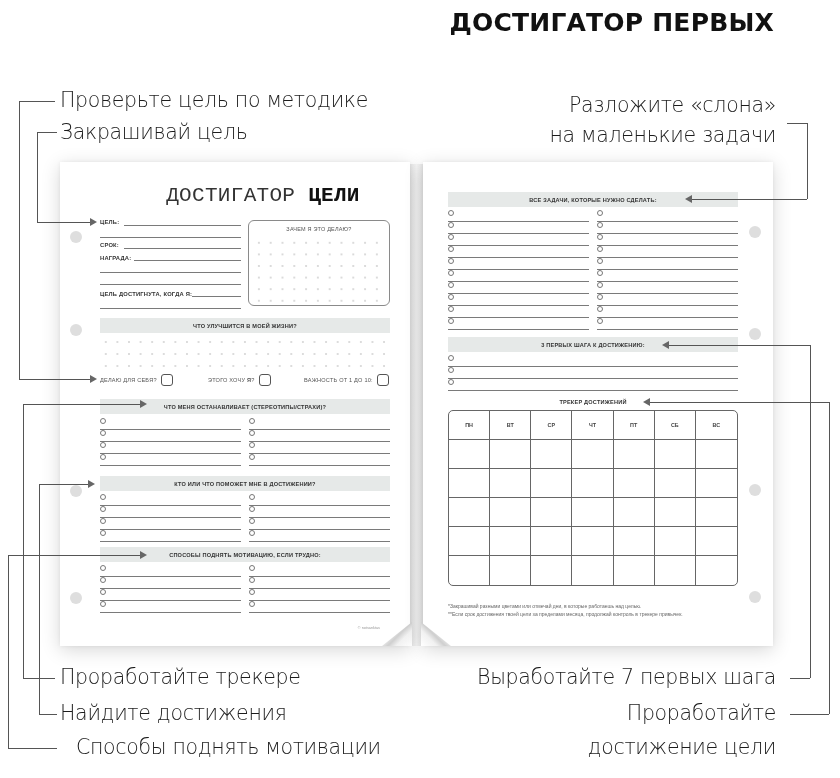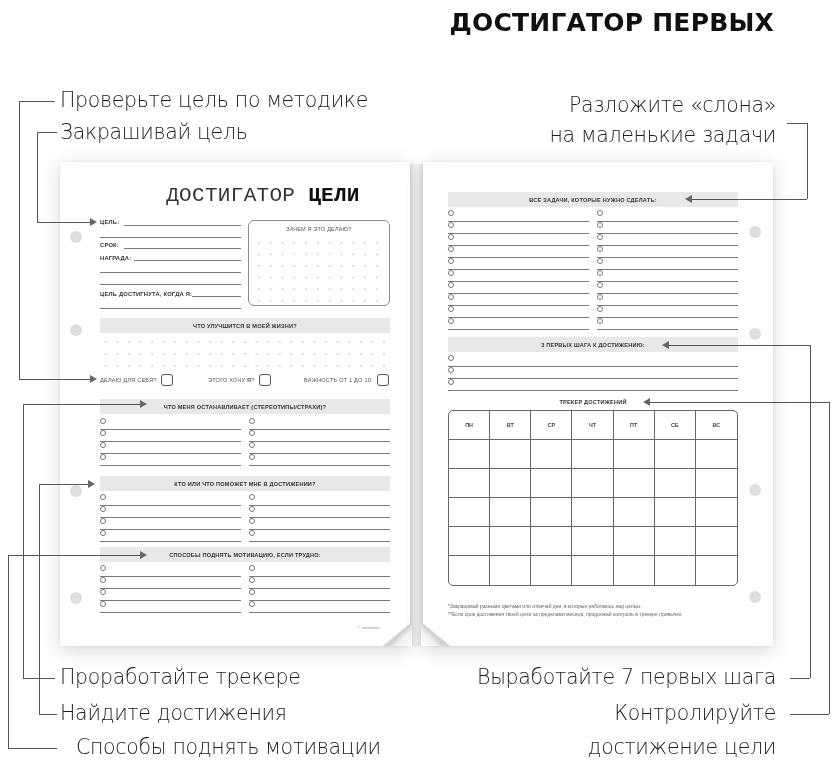--- a/index.html
+++ b/index.html
@@ -60,21 +60,21 @@
 
 <div class="callout" style="left:60px; top:88px;">Проверьте цель по методике</div>
 <div class="callout" style="left:60px; top:120px;">Закрашивай цель</div>
 <div class="callout" style="left:60px; top:665px;">Проработайте трекере</div>
 <div class="callout" style="left:60px; top:701px;">Найдите достижения</div>
 <div class="callout" style="left:76px; top:735px;">Способы поднять мотивации</div>
 
 <div class="callout" style="right:64px; top:93px; text-align:right;">Разложите «слона»</div>
 <div class="callout" style="right:64px; top:123px; text-align:right;">на маленькие задачи</div>
 <div class="callout" style="right:64px; top:665px; text-align:right;">Выработайте 7 первых шага</div>
-<div class="callout" style="right:64px; top:701px; text-align:right;">Контролируйте</div>
+<div class="callout" style="right:64px; top:701px; text-align:right;">Проработайте</div>
 <div class="callout" style="right:64px; top:735px; text-align:right;">достижение цели</div>
 
 <div class="spine"></div>
 
 <div class="page page-left">
   <div class="hole" style="left:10px; top:69px;"></div>
   <div class="hole" style="left:10px; top:162px;"></div>
   <div class="hole" style="left:10px; top:323px;"></div>
   <div class="hole" style="left:10px; top:430px;"></div>
 

